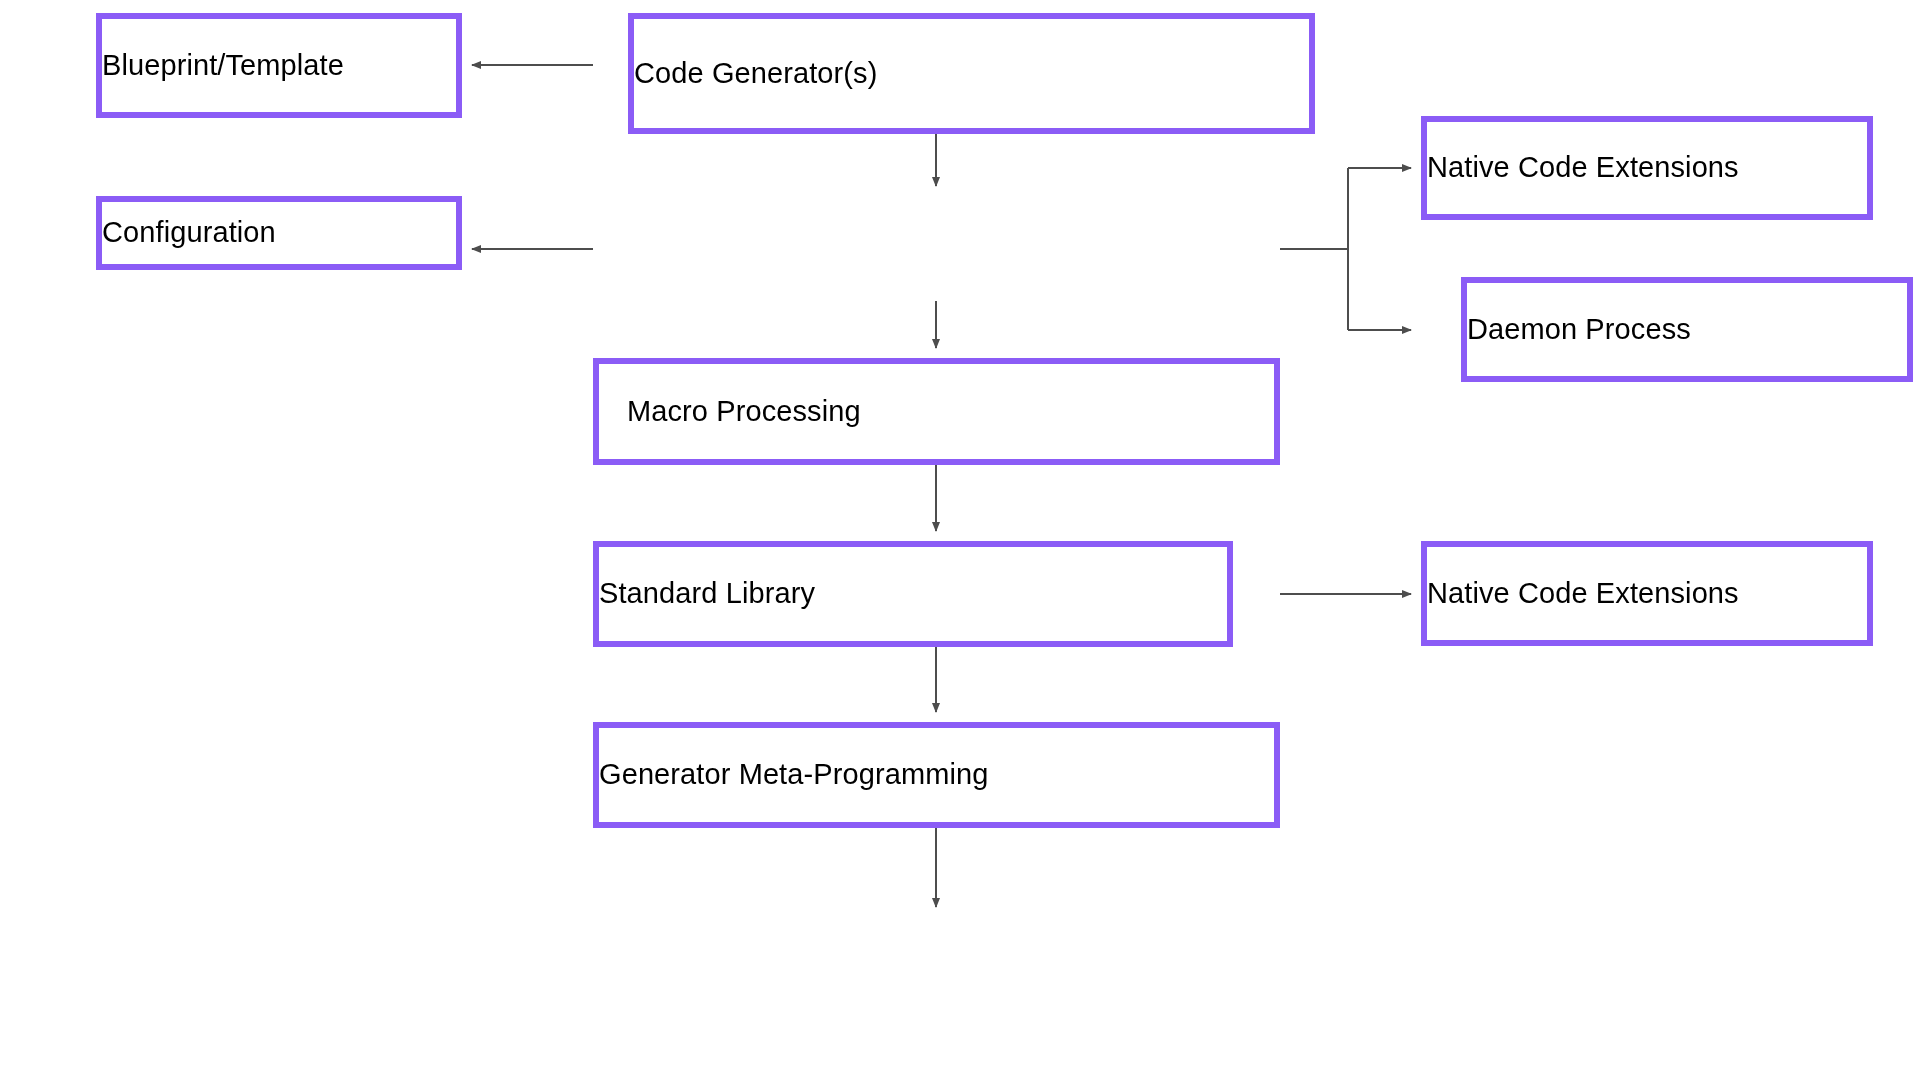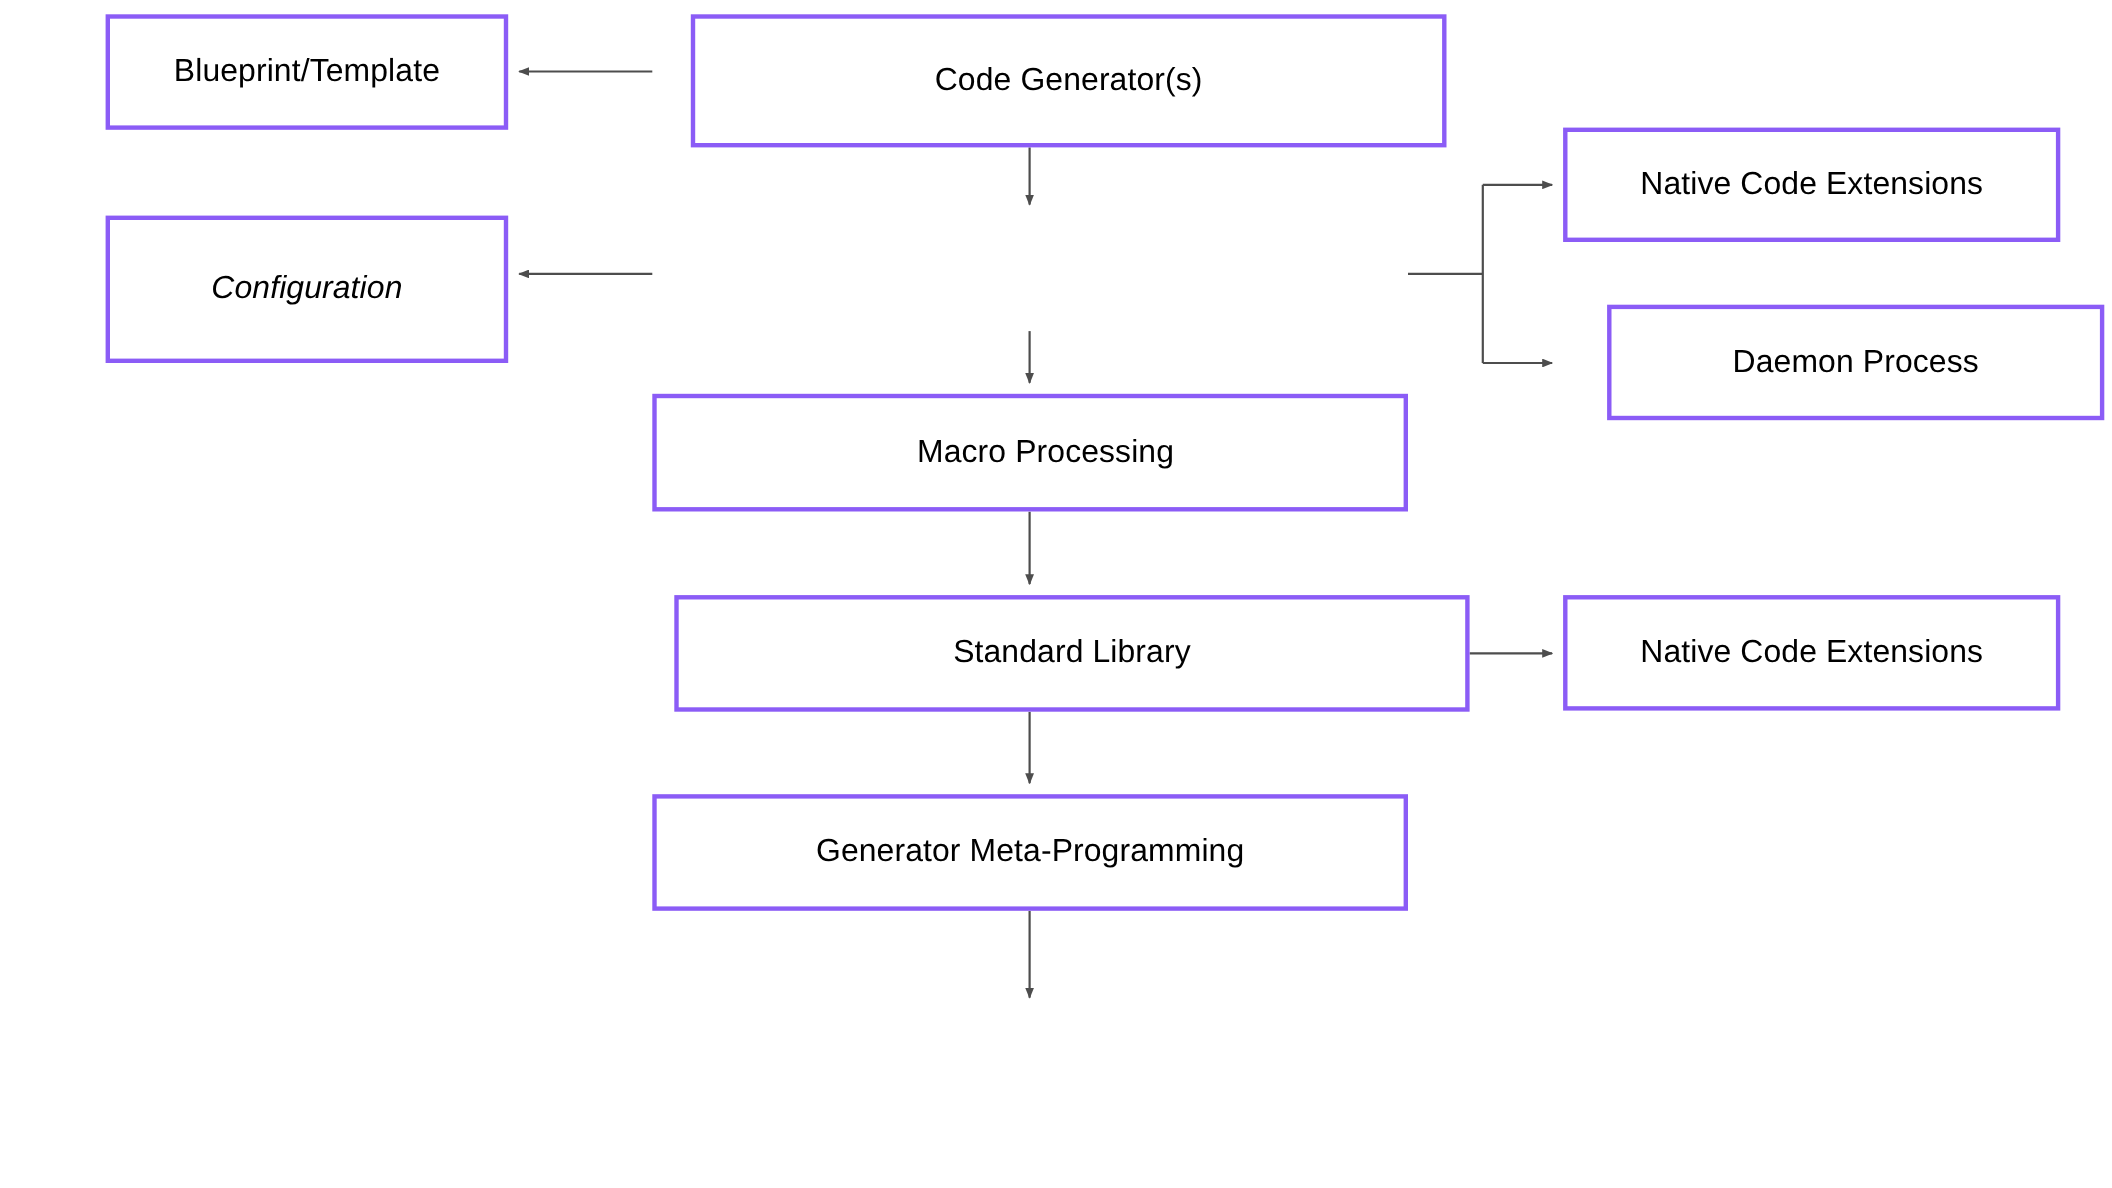--- a/index.html
+++ b/index.html
@@ -20,25 +20,24 @@
     position: absolute;
     left: 0;
     top: 0;
     width: 1920px;
     height: 1080px;
     pointer-events: none;
   }
   .node {
     position: absolute;
     box-sizing: border-box;
-    border: 4px solid #8b5cf6;
+    border: 6px solid #8b5cf6;
     background: #ffffff;
     display: flex;
     align-items: center;
-    justify-content: center;
     text-align: center;
   }
   .node-label {
     color: #000000;
     font-family: "Liberation Sans", sans-serif;
     font-size: 29px;
     font-weight: 400;
     line-height: 1.15;
     letter-spacing: 0.1px;
     white-space: nowrap;
@@ -103,38 +102,38 @@
   </svg>
 
   <div class="node" style="left:96px; top:13px; width:366px; height:105px;">
     <span class="node-label">Blueprint/Template</span>
   </div>
 
   <div class="node" style="left:628px; top:13px; width:687px; height:121px;">
     <span class="node-label">Code Generator(s)</span>
   </div>
 
-  <div class="node" style="left:96px; top:196px; width:366px; height:134px;font-style:italic;">
+  <div class="node" style="left:96px; top:196px; width:366px; height:74px;">
     <span class="node-label">Configuration</span>
   </div>
 
 
   <div class="node" style="left:1421px; top:116px; width:452px; height:104px;">
     <span class="node-label">Native Code Extensions</span>
   </div>
 
   <div class="node" style="left:1421px; top:277px; width:452px; height:105px;margin-left:40px;">
     <span class="node-label">Daemon Process</span>
   </div>
 
   <div class="node" style="left:593px; top:358px; width:687px; height:107px;padding-left:28px;">
     <span class="node-label">Macro Processing</span>
   </div>
 
-  <div class="node" style="left:593px; top:541px; width:723px; height:106px;margin-left:20px;">
+  <div class="node" style="left:593px; top:541px; width:640px; height:106px;">
     <span class="node-label">Standard Library</span>
   </div>
 
   <div class="node" style="left:1421px; top:541px; width:452px; height:105px;">
     <span class="node-label">Native Code Extensions</span>
   </div>
 
   <div class="node" style="left:593px; top:722px; width:687px; height:106px;">
     <span class="node-label">Generator Meta-Programming</span>
   </div>

